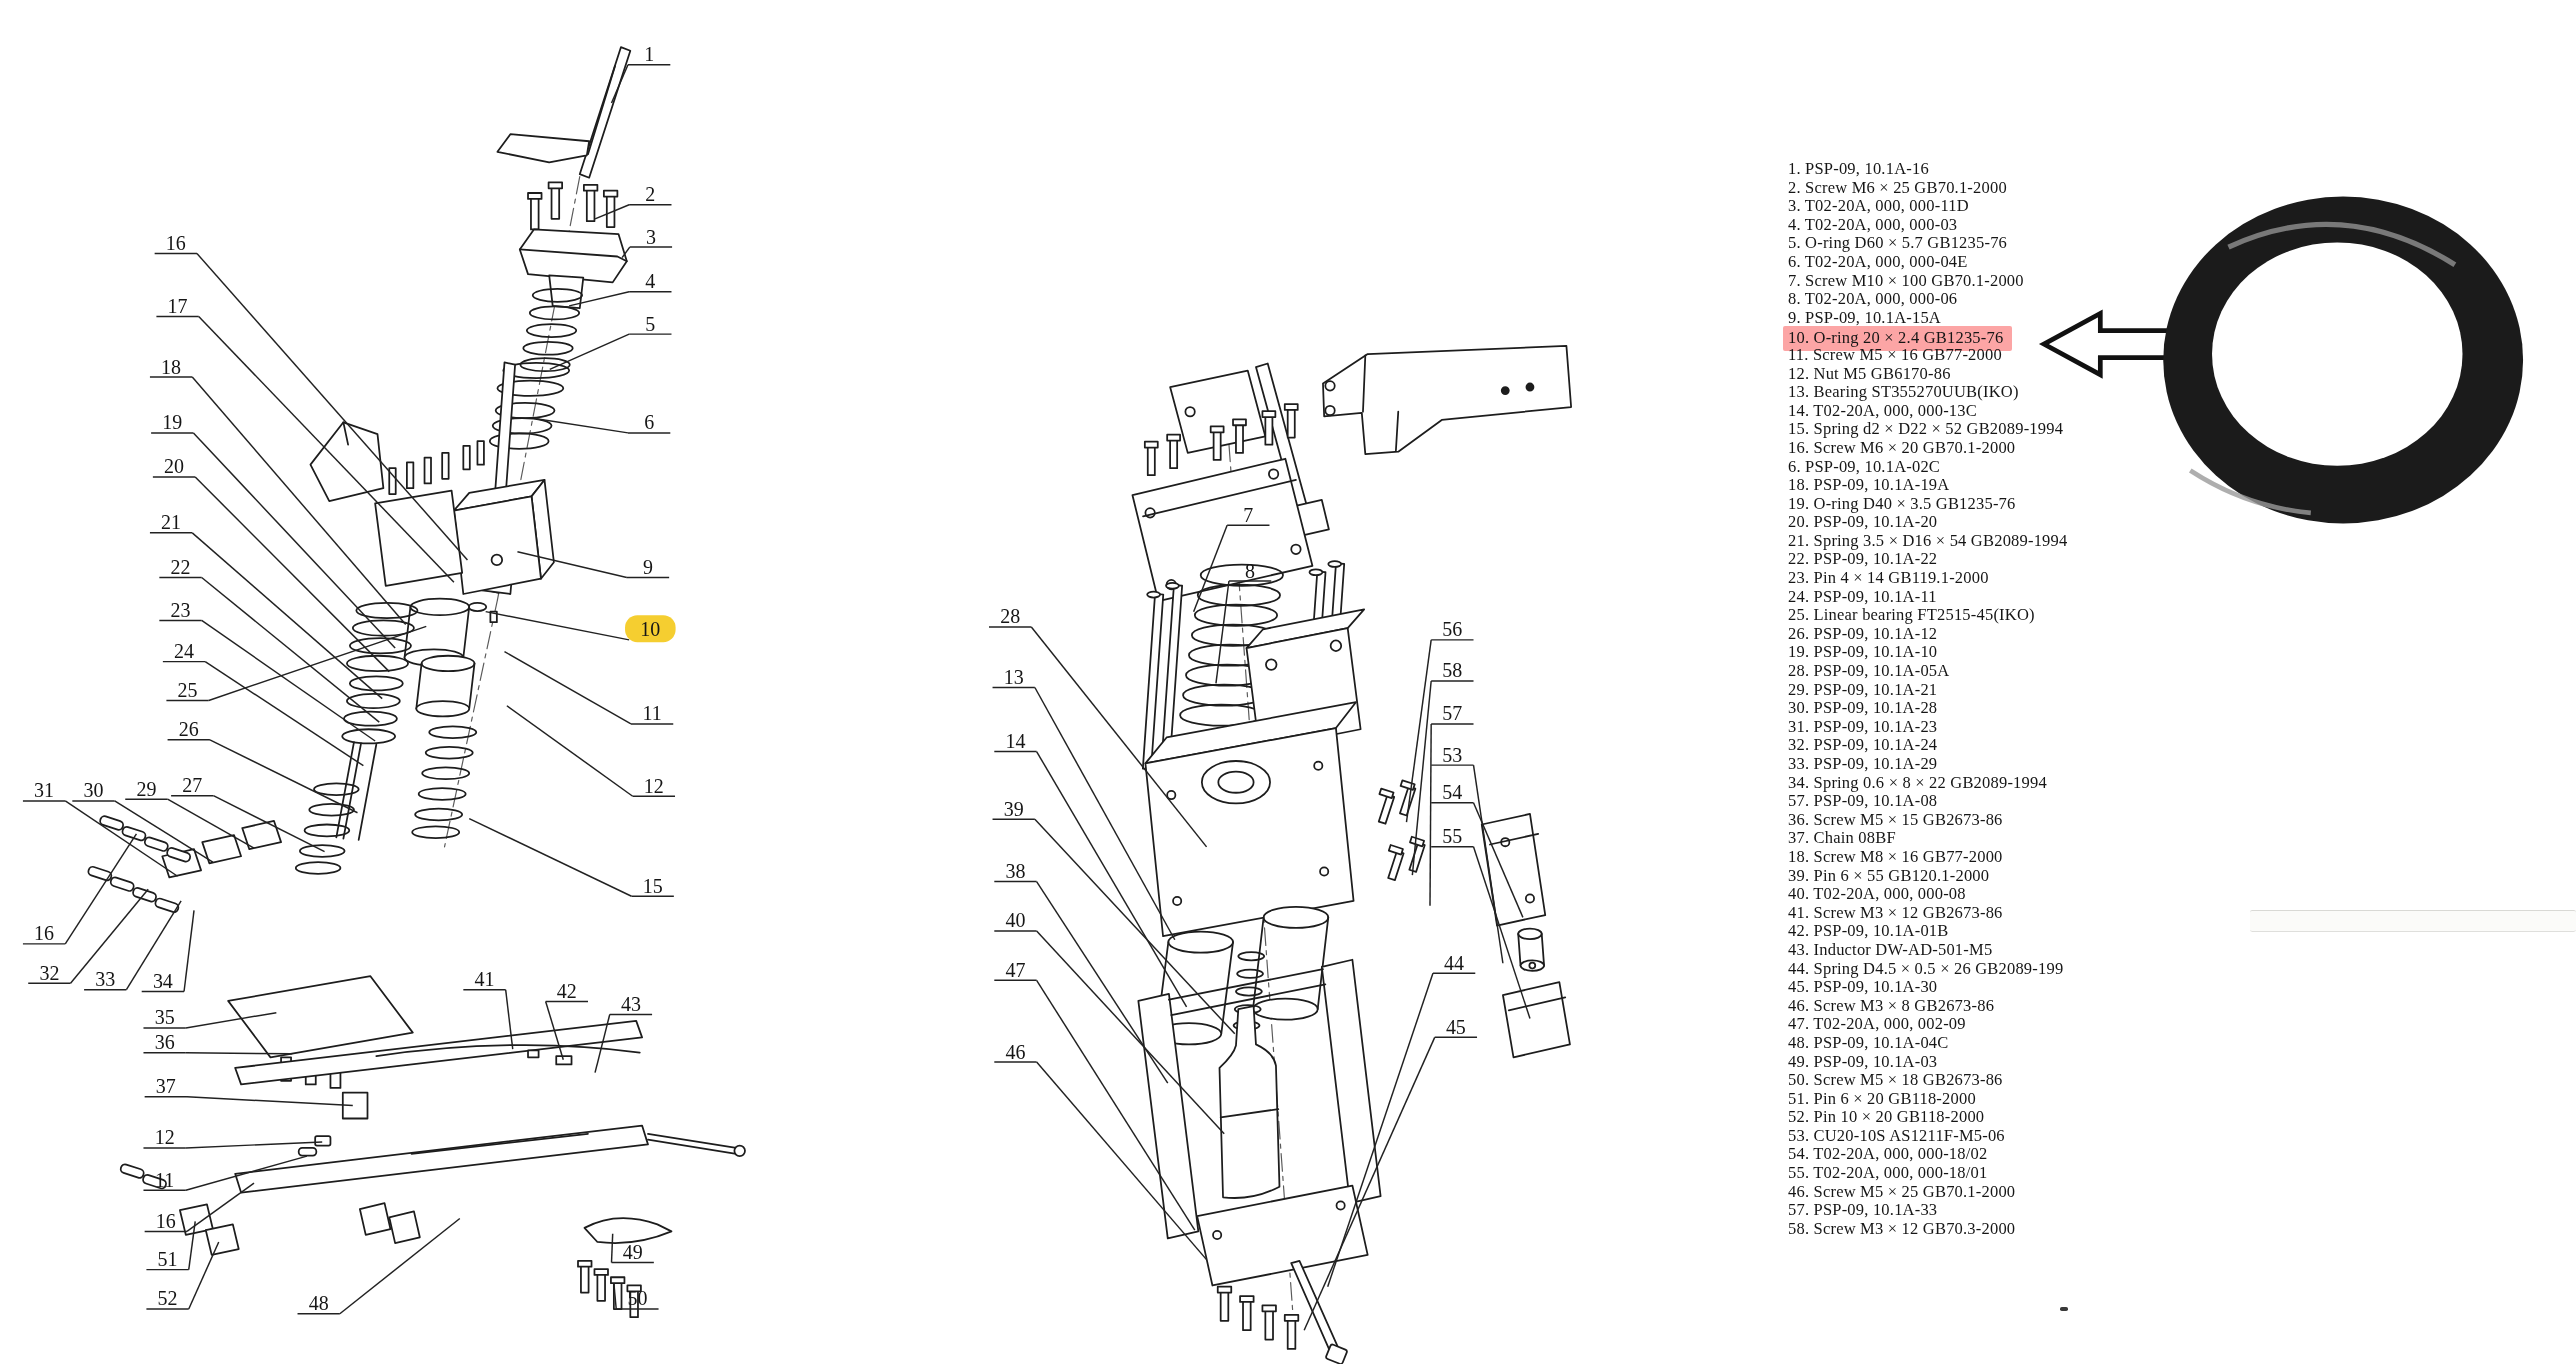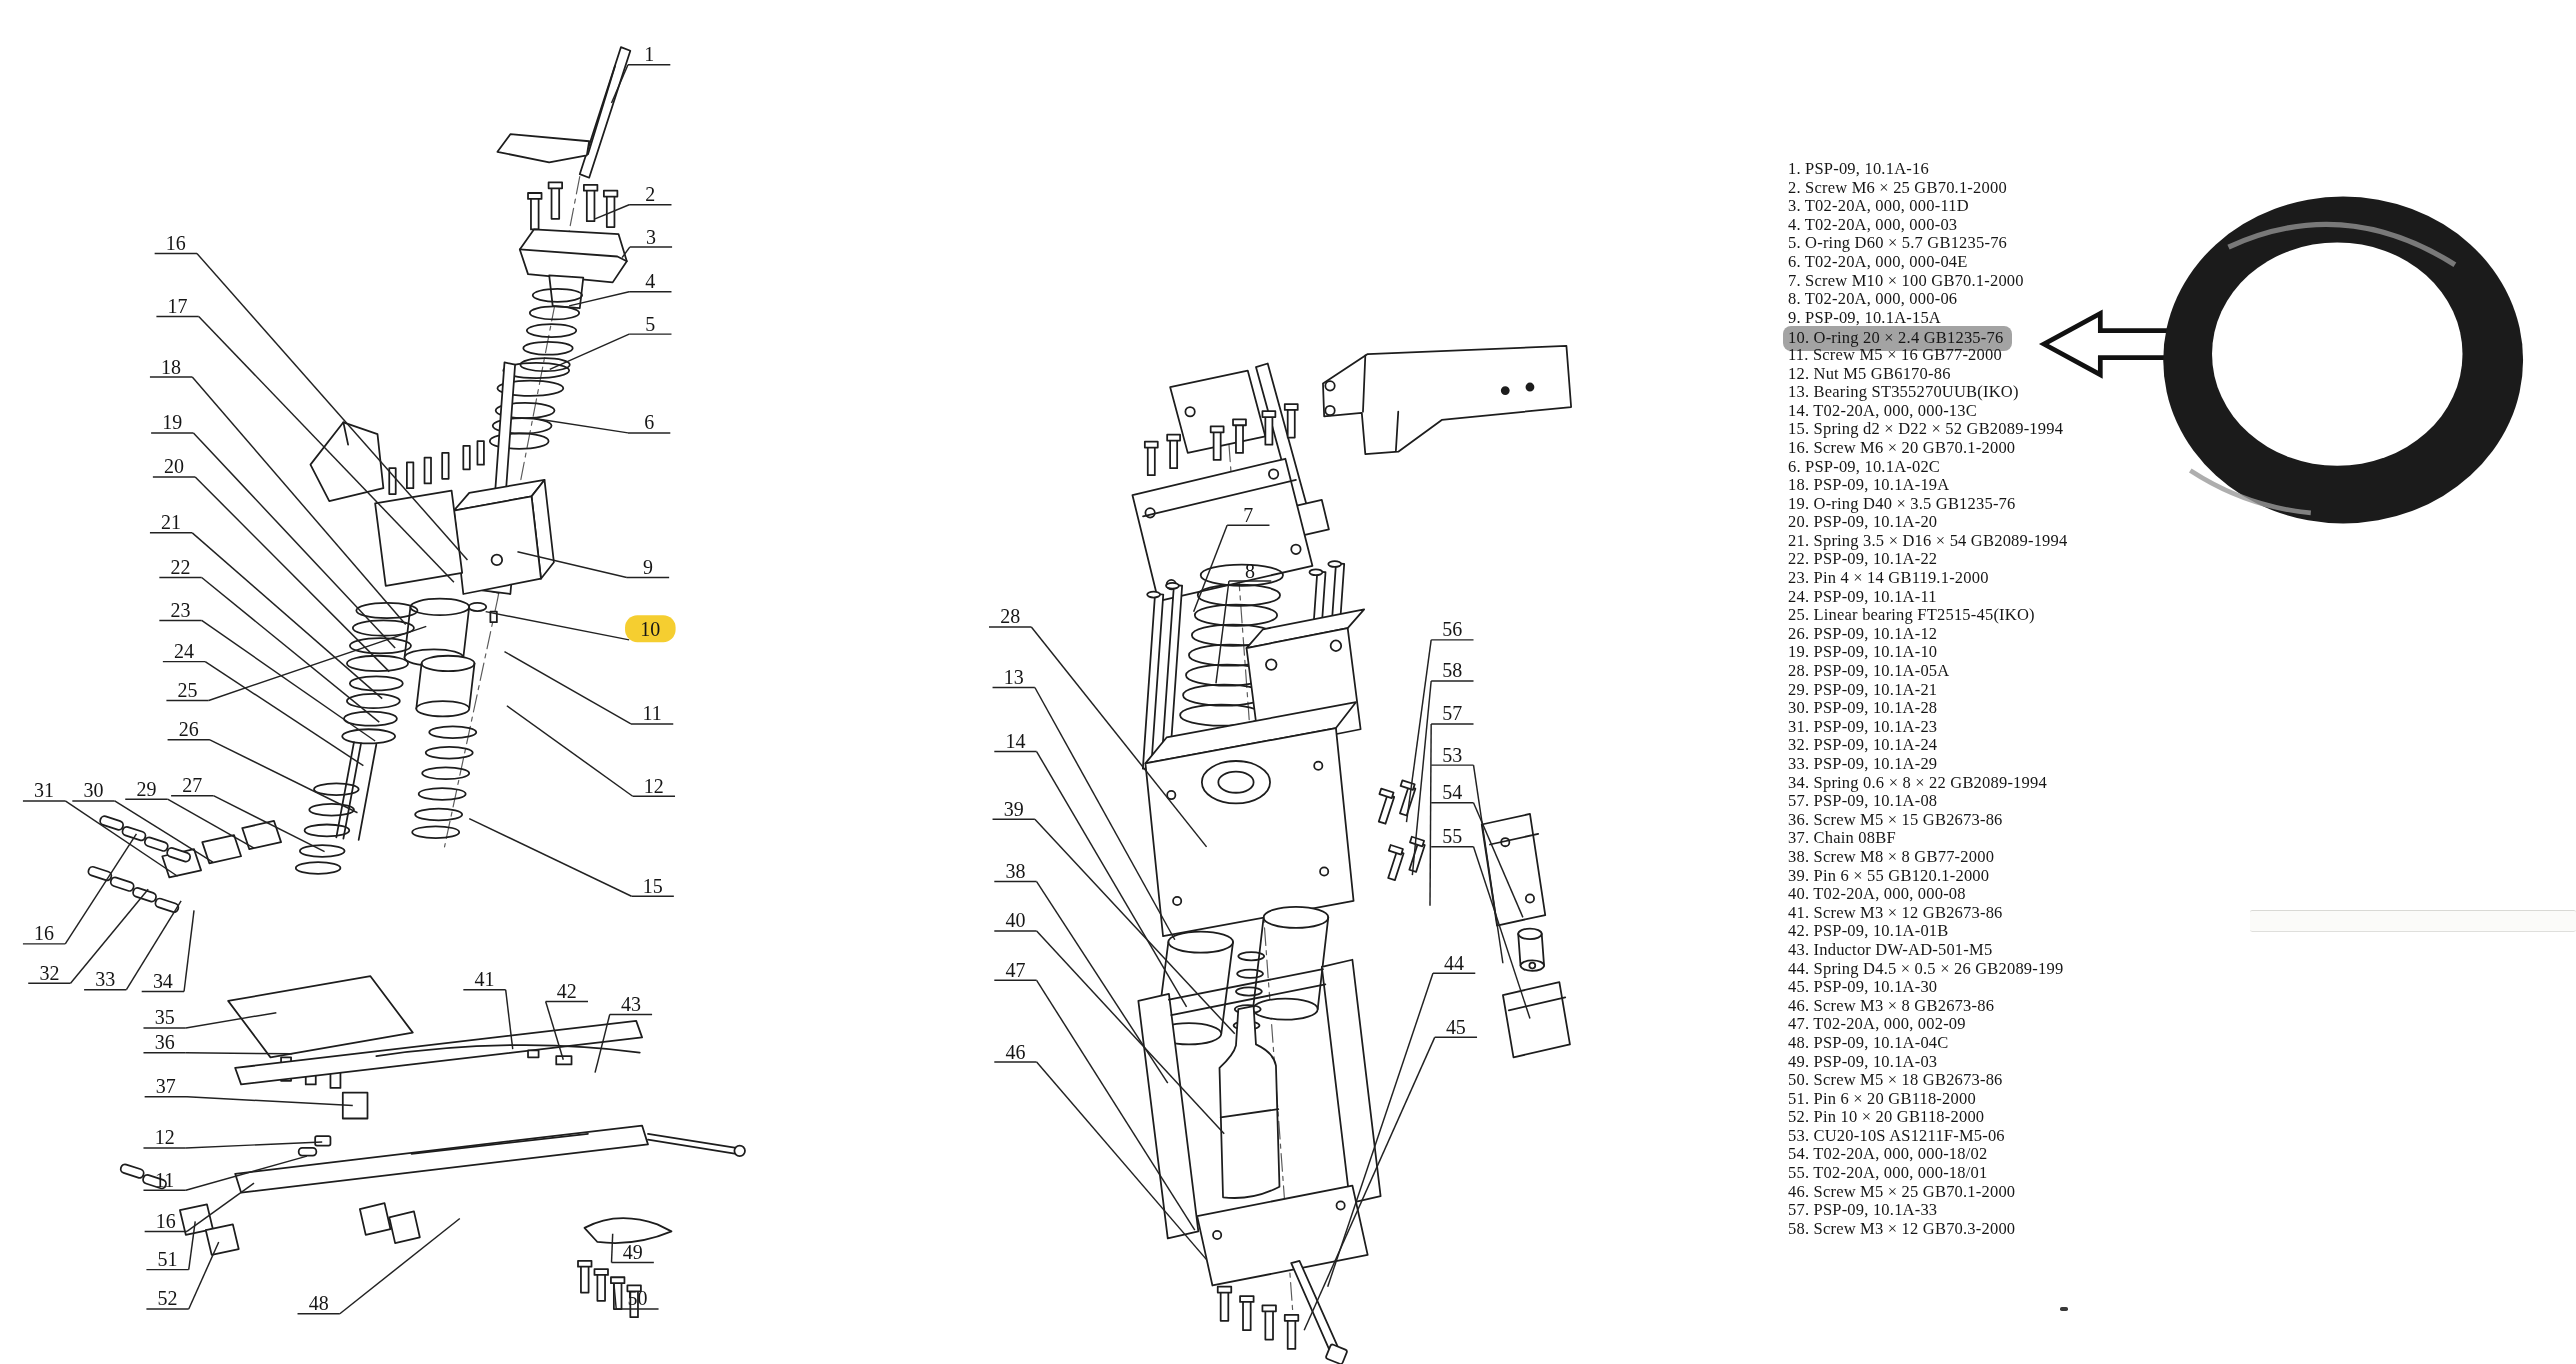--- a/index.html
+++ b/index.html
@@ -11,21 +11,21 @@
   .fw{fill:#ffffff;}
   .cl{stroke:#5a5a5a;stroke-width:2;stroke-dasharray:30 9 7 9;}
   .leader{stroke:#222222;stroke-width:2.5;fill:none;}
   .callout-num{font-family:"Liberation Serif",serif;font-size:34px;fill:#161616;text-anchor:middle;stroke:none;}
   .hlpill{fill:#F5CE30;stroke:none;}
   
   .parts-list{position:absolute;left:1788px;top:159px;}
   .row{height:18.6px;display:flex;align-items:flex-start;white-space:nowrap;
        font-family:"Liberation Serif",serif;font-size:16.5px;color:#161616;letter-spacing:0.2px;}
   .txt{display:inline-block;}
-  .txt.hl{background:#a3a3a3;border-radius:8px;padding:1.8px 8.8px 2.9px 5.3px;margin-left:-5.3px;}
+  .txt.hl{background:#fca5a5;border-radius:2px;padding:1.8px 8.8px 2.9px 5.3px;margin-left:-5.3px;}
   
   .streak{position:absolute;left:2250px;top:910px;width:326px;height:20px;
           background:#fbfbf9;border-top:1.8px solid rgba(190,190,184,0.55);
           border-bottom:1.8px solid rgba(190,190,184,0.45);border-radius:2.4px;}
   .dot-artifact{position:absolute;left:2060px;top:1307px;width:8.2px;height:3.5px;background:#3a3a3a;border-radius:1.8px;}
 </style>
 </head>
 <body>
 
 <div id="stage">
@@ -730,21 +730,21 @@
       <div class="row">
         <span class="txt">57. PSP-09, 10.1A-08</span>
       </div>
       <div class="row">
         <span class="txt">36. Screw M5 × 15 GB2673-86</span>
       </div>
       <div class="row">
         <span class="txt">37. Chain 08BF</span>
       </div>
       <div class="row">
-        <span class="txt">38. Screw M8 × 8 GB77-2000</span>
+        <span class="txt">18. Screw M8 × 16 GB77-2000</span>
       </div>
       <div class="row">
         <span class="txt">39. Pin 6 × 55 GB120.1-2000</span>
       </div>
       <div class="row">
         <span class="txt">40. T02-20A, 000, 000-08</span>
       </div>
       <div class="row">
         <span class="txt">41. Screw M3 × 12 GB2673-86</span>
       </div>

